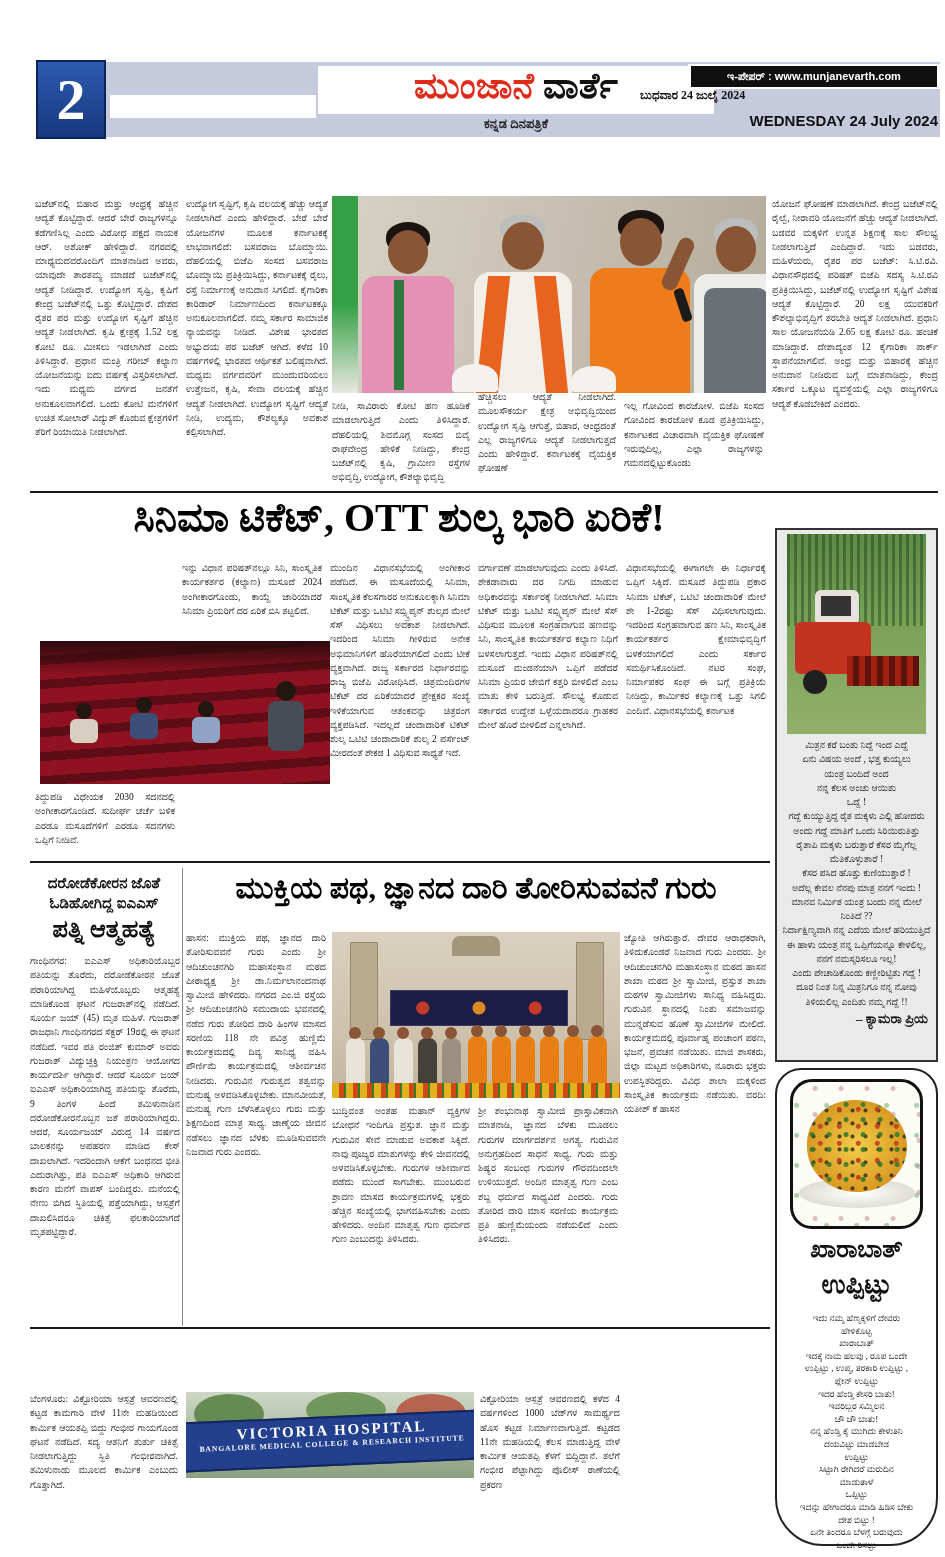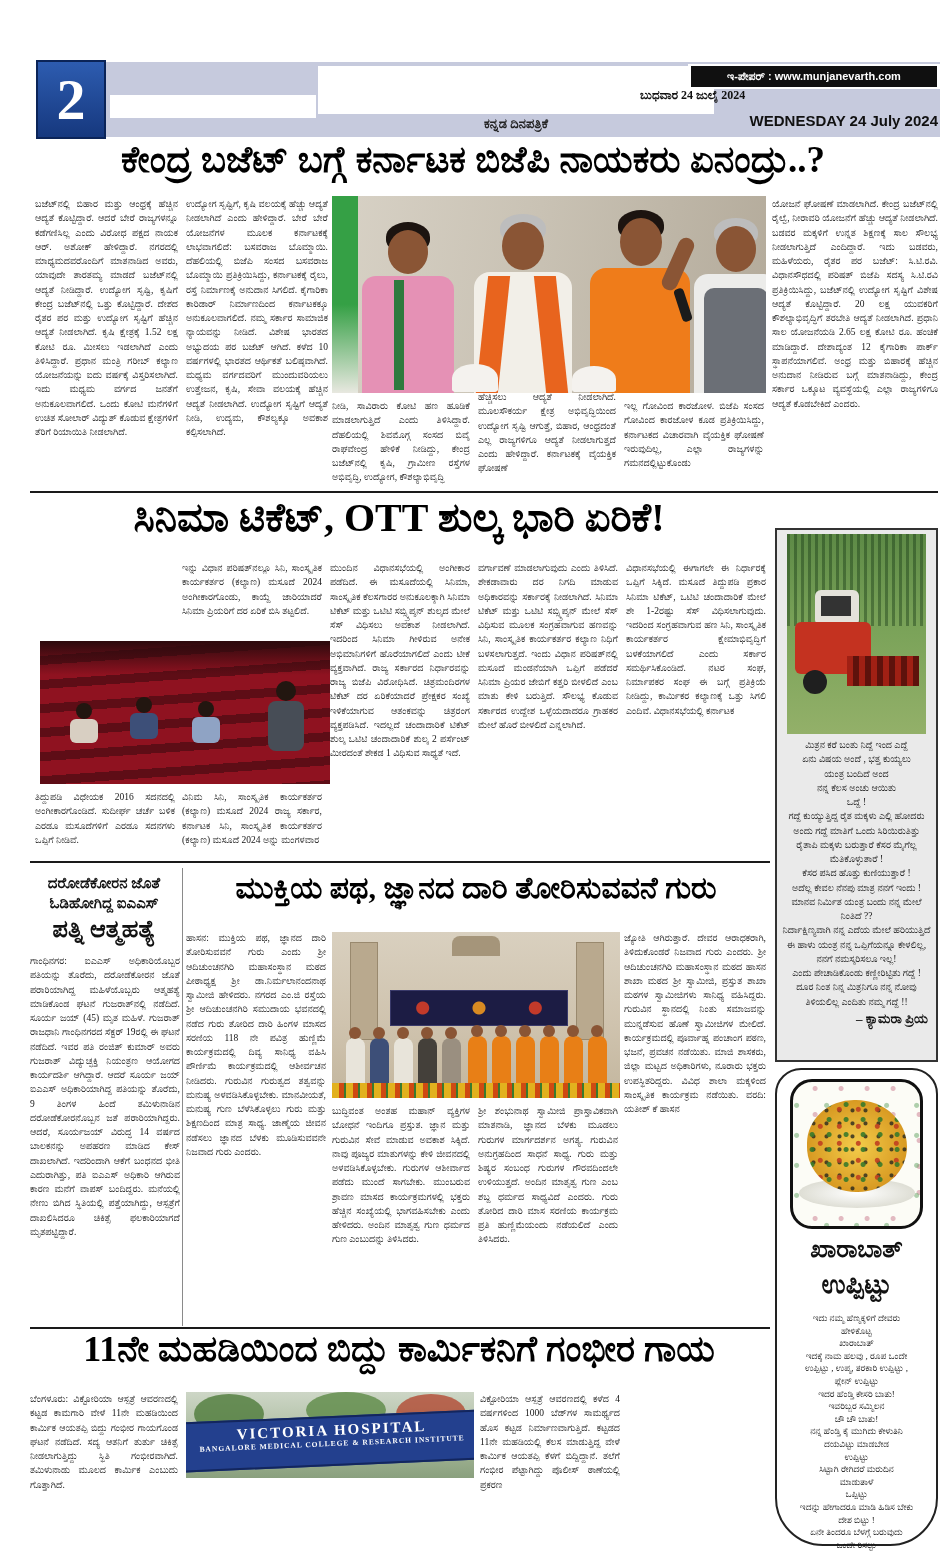--- a/index.html
+++ b/index.html
@@ -98,27 +98,29 @@
 </style>
 </head>
 <body>
 
 <div class="page">
 
   <div class="band"></div>
   <div class="stripe-left"></div>
   <div class="pagenum">2</div>
   <div class="mast-patch"></div>
+  <div class="mast-line">
+    <span class="mast-red">ಮುಂಜಾನೆ</span><span class="mast-black"> ವಾರ್ತೆ</span>
+  </div>
   <div class="mast-sub">ಕನ್ನಡ ದಿನಪತ್ರಿಕೆ</div>
   <div class="ep-patch"></div>
   <div class="ep-strip">ಇ-ಪೇಪರ್ : www.munjanevarth.com</div>
   <div class="date-kn">ಬುಧವಾರ 24 ಜುಲೈ 2024</div>
   <div class="date-en">WEDNESDAY 24 July 2024</div>
 
-  <div class="hl hl-budget">ಕೇಂದ್ರ ಬಜೆಟ್ ಬಗ್ಗೆ ಕರ್ನಾಟಕ ಬಿಜೆಪಿ ನಾಯಕರು ಏನಂದ್ರು..?</div>
   <div class="c" style="left:35px;top:197px;width:143px;height:292px;">ಬಜೆಟ್‌ನಲ್ಲಿ ಬಿಹಾರ ಮತ್ತು ಆಂಧ್ರಕ್ಕೆ ಹೆಚ್ಚಿನ ಆದ್ಯತೆ ಕೊಟ್ಟಿದ್ದಾರೆ. ಆದರೆ ಬೇರೆ ರಾಜ್ಯಗಳನ್ನೂ ಕಡೆಗಣಿಸಿಲ್ಲ ಎಂದು ವಿರೋಧ ಪಕ್ಷದ ನಾಯಕ ಆರ್. ಅಶೋಕ್ ಹೇಳಿದ್ದಾರೆ. ನಗರದಲ್ಲಿ ಮಾಧ್ಯಮದವರೊಂದಿಗೆ ಮಾತನಾಡಿದ ಅವರು, ಯಾವುದೇ ತಾರತಮ್ಯ ಮಾಡದೆ ಬಜೆಟ್‌ನಲ್ಲಿ ಆದ್ಯತೆ ನೀಡಿದ್ದಾರೆ. ಉದ್ಯೋಗ ಸೃಷ್ಟಿ, ಕೃಷಿಗೆ ಕೇಂದ್ರ ಬಜೆಟ್‌ನಲ್ಲಿ ಒತ್ತು ಕೊಟ್ಟಿದ್ದಾರೆ. ದೇಶದ ರೈತರ ಪರ ಮತ್ತು ಉದ್ಯೋಗ ಸೃಷ್ಟಿಗೆ ಹೆಚ್ಚಿನ ಆದ್ಯತೆ ನೀಡಲಾಗಿದೆ. ಕೃಷಿ ಕ್ಷೇತ್ರಕ್ಕೆ 1.52 ಲಕ್ಷ ಕೋಟಿ ರೂ. ಮೀಸಲು ಇಡಲಾಗಿದೆ ಎಂದು ತಿಳಿಸಿದ್ದಾರೆ. ಪ್ರಧಾನ ಮಂತ್ರಿ ಗರೀಬ್ ಕಲ್ಯಾಣ ಯೋಜನೆಯನ್ನು ಐದು ವರ್ಷಕ್ಕೆ ವಿಸ್ತರಿಸಲಾಗಿದೆ. ಇದು ಮಧ್ಯಮ ವರ್ಗದ ಜನತೆಗೆ ಅನುಕೂಲವಾಗಲಿದೆ. ಒಂದು ಕೋಟಿ ಮನೆಗಳಿಗೆ ಉಚಿತ ಸೋಲಾರ್ ವಿದ್ಯುತ್ ಕೊಡುವ ಕ್ಷೇತ್ರಗಳಿಗೆ ತೆರಿಗೆ ರಿಯಾಯಿತಿ ನೀಡಲಾಗಿದೆ.</div>
   <div class="c" style="left:186px;top:197px;width:142px;height:292px;">ಉದ್ಯೋಗ ಸೃಷ್ಟಿಗೆ, ಕೃಷಿ ವಲಯಕ್ಕೆ ಹೆಚ್ಚು ಆದ್ಯತೆ ನೀಡಲಾಗಿದೆ ಎಂದು ಹೇಳಿದ್ದಾರೆ. ಬೇರೆ ಬೇರೆ ಯೋಜನೆಗಳ ಮೂಲಕ ಕರ್ನಾಟಕಕ್ಕೆ ಲಾಭವಾಗಲಿದೆ: ಬಸವರಾಜ ಬೊಮ್ಮಾಯಿ. ದೆಹಲಿಯಲ್ಲಿ ಬಿಜೆಪಿ ಸಂಸದ ಬಸವರಾಜ ಬೊಮ್ಮಾಯಿ ಪ್ರತಿಕ್ರಿಯಿಸಿದ್ದು, ಕರ್ನಾಟಕಕ್ಕೆ ರೈಲು, ರಸ್ತೆ ನಿರ್ಮಾಣಕ್ಕೆ ಅನುದಾನ ಸಿಗಲಿದೆ. ಕೈಗಾರಿಕಾ ಕಾರಿಡಾರ್ ನಿರ್ಮಾಣದಿಂದ ಕರ್ನಾಟಕಕ್ಕೂ ಅನುಕೂಲವಾಗಲಿದೆ. ನಮ್ಮ ಸರ್ಕಾರ ಸಾಮಾಜಿಕ ನ್ಯಾಯವನ್ನು ನೀಡಿದೆ. ವಿಶೇಷ ಭಾರತದ ಅಭ್ಯುದಯ ಪರ ಬಜೆಟ್ ಆಗಿದೆ. ಕಳೆದ 10 ವರ್ಷಗಳಲ್ಲಿ ಭಾರತದ ಆರ್ಥಿಕತೆ ಬಲಿಷ್ಠವಾಗಿದೆ. ಮಧ್ಯಮ ವರ್ಗದವರಿಗೆ ಮುಂದುವರಿಯಲು ಉತ್ತೇಜನ, ಕೃಷಿ, ಸೇವಾ ವಲಯಕ್ಕೆ ಹೆಚ್ಚಿನ ಆದ್ಯತೆ ನೀಡಲಾಗಿದೆ. ಉದ್ಯೋಗ ಸೃಷ್ಟಿಗೆ ಆದ್ಯತೆ ನೀಡಿ, ಉದ್ಯಮ, ಕೌಶಲ್ಯಕ್ಕೂ ಅವಕಾಶ ಕಲ್ಪಿಸಲಾಗಿದೆ.</div>
 
   <div class="photo ph-pol" style="left:332px;top:196px;width:434px;height:197px;">
     <div class="ph-shape flag-strip"></div>
     <div class="ph-shape hair" style="left:54px;top:26px;width:44px;height:30px;"></div>
     <div class="ph-shape head" style="left:56px;top:34px;width:40px;height:44px;"></div>
     <div class="ph-shape" style="left:30px;top:80px;width:92px;height:117px;border-radius:14px 14px 0 0;background:#e591b5;"></div>
     <div class="ph-shape" style="left:62px;top:84px;width:10px;height:110px;background:#2e7a3e;"></div>
     <div class="ph-shape hair hair-grey" style="left:168px;top:18px;width:46px;height:28px;"></div>
@@ -154,22 +156,21 @@
     <div class="ph-shape head" style="left:36px;top:62px;width:16px;height:16px;background:#221610;"></div>
     <div class="ph-shape" style="left:30px;top:78px;width:28px;height:24px;border-radius:6px;background:#d8cfc2;"></div>
     <div class="ph-shape head" style="left:96px;top:56px;width:16px;height:16px;background:#221610;"></div>
     <div class="ph-shape" style="left:90px;top:72px;width:28px;height:26px;border-radius:6px;background:#3d4f78;"></div>
     <div class="ph-shape head" style="left:158px;top:60px;width:16px;height:16px;background:#221610;"></div>
     <div class="ph-shape" style="left:152px;top:76px;width:28px;height:26px;border-radius:6px;background:#8fa3c4;"></div>
     <div class="ph-shape head" style="left:236px;top:40px;width:20px;height:20px;background:#221610;"></div>
     <div class="ph-shape" style="left:228px;top:60px;width:36px;height:50px;border-radius:8px;background:#474d56;"></div>
   </div>
 
-  <div class="c" style="left:35px;top:790px;width:140px;height:68px;">ತಿದ್ದುಪಡಿ ವಿಧೇಯಕ 2016 ಸದನದಲ್ಲಿ ಅಂಗೀಕಾರಗೊಂಡಿದೆ. ಸುದೀರ್ಘ ಚರ್ಚೆ ಬಳಿಕ ಎರಡೂ ಮಸೂದೆಗಳಿಗೆ ಎರಡೂ ಸದನಗಳು ಒಪ್ಪಿಗೆ ನೀಡಿವೆ.</div>
-  <div class="c" style="left:182px;top:790px;width:140px;height:68px;">ವಿನಿಮ ಸಿನಿ, ಸಾಂಸ್ಕೃತಿಕ ಕಾರ್ಯಕರ್ತರ (ಕಲ್ಯಾಣ) ಮಸೂದೆ 2024 ರಾಜ್ಯ ಸರ್ಕಾರ, ಕರ್ನಾಟಕ ಸಿನಿ, ಸಾಂಸ್ಕೃತಿಕ ಕಾರ್ಯಕರ್ತರ (ಕಲ್ಯಾಣ) ಮಸೂದೆ 2024 ಅನ್ನು ಮಂಗಳವಾರ</div>
+  <div class="c" style="left:35px;top:790px;width:140px;height:68px;">ತಿದ್ದುಪಡಿ ವಿಧೇಯಕ 2030 ಸದನದಲ್ಲಿ ಅಂಗೀಕಾರಗೊಂಡಿದೆ. ಸುದೀರ್ಘ ಚರ್ಚೆ ಬಳಿಕ ಎರಡೂ ಮಸೂದೆಗಳಿಗೆ ಎರಡೂ ಸದನಗಳು ಒಪ್ಪಿಗೆ ನೀಡಿವೆ.</div>
   <div class="c" style="left:330px;top:561px;width:140px;height:297px;">ಮುಂದಿನ ವಿಧಾನಸಭೆಯಲ್ಲಿ ಅಂಗೀಕಾರ ಪಡೆದಿದೆ. ಈ ಮಸೂದೆಯಲ್ಲಿ ಸಿನಿಮಾ, ಸಾಂಸ್ಕೃತಿಕ ಕೆಲಸಗಾರರ ಅನುಕೂಲಕ್ಕಾಗಿ ಸಿನಿಮಾ ಟಿಕೆಟ್ ಮತ್ತು ಒಟಿಟಿ ಸಬ್ಸ್ಕ್ರಿಪ್ಶನ್ ಶುಲ್ಕದ ಮೇಲೆ ಸೆಸ್ ವಿಧಿಸಲು ಅವಕಾಶ ನೀಡಲಾಗಿದೆ. ಇದರಿಂದ ಸಿನಿಮಾ ಗೀಳಿರುವ ಅನೇಕ ಅಭಿಮಾನಿಗಳಿಗೆ ಹೊರೆಯಾಗಲಿದೆ ಎಂದು ಟೀಕೆ ವ್ಯಕ್ತವಾಗಿದೆ. ರಾಜ್ಯ ಸರ್ಕಾರದ ನಿರ್ಧಾರವನ್ನು ರಾಜ್ಯ ಬಿಜೆಪಿ ವಿರೋಧಿಸಿದೆ. ಚಿತ್ರಮಂದಿರಗಳ ಟಿಕೆಟ್ ದರ ಏರಿಕೆಯಾದರೆ ಪ್ರೇಕ್ಷಕರ ಸಂಖ್ಯೆ ಇಳಿಕೆಯಾಗುವ ಆತಂಕವನ್ನು ಚಿತ್ರರಂಗ ವ್ಯಕ್ತಪಡಿಸಿದೆ. ಇದಲ್ಲದೆ ಚಂದಾದಾರಿಕೆ ಟಿಕೆಟ್ ಶುಲ್ಕ ಒಟಿಟಿ ಚಂದಾದಾರಿಕೆ ಶುಲ್ಕ 2 ಪರ್ಸೆಂಟ್ ಮೀರದಂತೆ ಶೇಕಡ 1 ವಿಧಿಸುವ ಸಾಧ್ಯತೆ ಇದೆ.</div>
   <div class="c" style="left:478px;top:561px;width:140px;height:297px;">ವರ್ಗಾವಣೆ ಮಾಡಲಾಗುವುದು ಎಂದು ತಿಳಿಸಿದೆ. ಶೇಕಡಾವಾರು ದರ ನಿಗದಿ ಮಾಡುವ ಅಧಿಕಾರವನ್ನು ಸರ್ಕಾರಕ್ಕೆ ನೀಡಲಾಗಿದೆ. ಸಿನಿಮಾ ಟಿಕೆಟ್ ಮತ್ತು ಒಟಿಟಿ ಸಬ್ಸ್ಕ್ರಿಪ್ಶನ್ ಮೇಲೆ ಸೆಸ್ ವಿಧಿಸುವ ಮೂಲಕ ಸಂಗ್ರಹವಾಗುವ ಹಣವನ್ನು ಸಿನಿ, ಸಾಂಸ್ಕೃತಿಕ ಕಾರ್ಯಕರ್ತರ ಕಲ್ಯಾಣ ನಿಧಿಗೆ ಬಳಸಲಾಗುತ್ತದೆ. ಇಂದು ವಿಧಾನ ಪರಿಷತ್‌ನಲ್ಲಿ ಮಸೂದೆ ಮಂಡನೆಯಾಗಿ ಒಪ್ಪಿಗೆ ಪಡೆದರೆ ಸಿನಿಮಾ ಪ್ರಿಯರ ಜೇಬಿಗೆ ಕತ್ತರಿ ಬೀಳಲಿದೆ ಎಂಬ ಮಾತು ಕೇಳಿ ಬರುತ್ತಿದೆ. ಸೌಲಭ್ಯ ಕೊಡುವ ಸರ್ಕಾರದ ಉದ್ದೇಶ ಒಳ್ಳೆಯದಾದರೂ ಗ್ರಾಹಕರ ಮೇಲೆ ಹೊರೆ ಬೀಳಲಿದೆ ಎನ್ನಲಾಗಿದೆ.</div>
   <div class="c" style="left:626px;top:561px;width:140px;height:297px;">ವಿಧಾನಸಭೆಯಲ್ಲಿ ಈಗಾಗಲೇ ಈ ನಿರ್ಧಾರಕ್ಕೆ ಒಪ್ಪಿಗೆ ಸಿಕ್ಕಿದೆ. ಮಸೂದೆ ತಿದ್ದುಪಡಿ ಪ್ರಕಾರ ಸಿನಿಮಾ ಟಿಕೆಟ್, ಒಟಿಟಿ ಚಂದಾದಾರಿಕೆ ಮೇಲೆ ಶೇ 1-2ರಷ್ಟು ಸೆಸ್ ವಿಧಿಸಲಾಗುವುದು. ಇದರಿಂದ ಸಂಗ್ರಹವಾಗುವ ಹಣ ಸಿನಿ, ಸಾಂಸ್ಕೃತಿಕ ಕಾರ್ಯಕರ್ತರ ಕ್ಷೇಮಾಭಿವೃದ್ಧಿಗೆ ಬಳಕೆಯಾಗಲಿದೆ ಎಂದು ಸರ್ಕಾರ ಸಮರ್ಥಿಸಿಕೊಂಡಿದೆ. ನಟರ ಸಂಘ, ನಿರ್ಮಾಪಕರ ಸಂಘ ಈ ಬಗ್ಗೆ ಪ್ರತಿಕ್ರಿಯೆ ನೀಡಿದ್ದು, ಕಾರ್ಮಿಕರ ಕಲ್ಯಾಣಕ್ಕೆ ಒತ್ತು ಸಿಗಲಿ ಎಂದಿವೆ. ವಿಧಾನಸಭೆಯಲ್ಲಿ ಕರ್ನಾಟಕ</div>
 
   <div class="rule-h" style="left:30px;top:861px;width:740px;"></div>
 
   <div class="gadde-box">
     <div class="photo ph-harv" style="position:relative;margin:4px auto 0 auto;width:139px;height:200px;">
       <div class="ph-shape crop-tex"></div>
       <div class="ph-shape" style="left:28px;top:56px;width:44px;height:36px;border-radius:6px;background:#e4e2da;"></div>
@@ -248,21 +249,20 @@
       </div>
     <div class="flower-band"></div>
   </div>
 
   <div class="c" style="left:332px;top:1104px;width:138px;height:221px;">ಬುದ್ಧಿವಂತ ಅಂತಹ ಮಹಾನ್ ವ್ಯಕ್ತಿಗಳ ಬೋಧನೆ ಇಂದಿಗೂ ಪ್ರಸ್ತುತ. ಜ್ಞಾನ ಮತ್ತು ಗುರುವಿನ ಸೇವೆ ಮಾಡುವ ಅವಕಾಶ ಸಿಕ್ಕಿದೆ. ನಾವು ಪೂಜ್ಯರ ಮಾತುಗಳನ್ನು ಕೇಳಿ ಜೀವನದಲ್ಲಿ ಅಳವಡಿಸಿಕೊಳ್ಳಬೇಕು. ಗುರುಗಳ ಆಶೀರ್ವಾದ ಪಡೆದು ಮುಂದೆ ಸಾಗಬೇಕು. ಮುಂಬರುವ ಶ್ರಾವಣ ಮಾಸದ ಕಾರ್ಯಕ್ರಮಗಳಲ್ಲಿ ಭಕ್ತರು ಹೆಚ್ಚಿನ ಸಂಖ್ಯೆಯಲ್ಲಿ ಭಾಗವಹಿಸಬೇಕು ಎಂದು ಹೇಳಿದರು. ಅಂದಿನ ಮಾತೃತ್ವ ಗುಣ ಧರ್ಮದ ಗುಣ ಎಂಬುದನ್ನು ತಿಳಿಸಿದರು.</div>
   <div class="c" style="left:478px;top:1104px;width:140px;height:221px;">ಶ್ರೀ ಶಂಭುನಾಥ ಸ್ವಾಮೀಜಿ ಪ್ರಾಸ್ತಾವಿಕವಾಗಿ ಮಾತನಾಡಿ, ಜ್ಞಾನದ ಬೆಳಕು ಮೂಡಲು ಗುರುಗಳ ಮಾರ್ಗದರ್ಶನ ಅಗತ್ಯ. ಗುರುವಿನ ಅನುಗ್ರಹದಿಂದ ಸಾಧನೆ ಸಾಧ್ಯ. ಗುರು ಮತ್ತು ಶಿಷ್ಯರ ಸಂಬಂಧ ಗುರುಗಳ ಗೌರವದಿಂದಲೇ ಉಳಿಯುತ್ತದೆ. ಅಂದಿನ ಮಾತೃತ್ವ ಗುಣ ಎಂಬ ಶಬ್ದ ಧರ್ಮದ ಸಾಧ್ಯವಿದೆ ಎಂದರು. ಗುರು ತೋರಿದ ದಾರಿ ಮಾಸ ಸರಣಿಯ ಕಾರ್ಯಕ್ರಮ ಪ್ರತಿ ಹುಣ್ಣಿಮೆಯಂದು ನಡೆಯಲಿದೆ ಎಂದು ತಿಳಿಸಿದರು.</div>
   <div class="c" style="left:624px;top:931px;width:142px;height:394px;">ಜ್ಯೋತಿ ಆಗಿರುತ್ತಾರೆ. ದೇವರ ಆರಾಧಕರಾಗಿ, ತಿಳಿದುಕೊಂಡರೆ ನಿಜವಾದ ಗುರು ಎಂದರು. ಶ್ರೀ ಆದಿಚುಂಚನಗಿರಿ ಮಹಾಸಂಸ್ಥಾನ ಮಠದ ಹಾಸನ ಶಾಖಾ ಮಠದ ಶ್ರೀ ಸ್ವಾಮೀಜಿ, ಪ್ರಸ್ತುತ ಶಾಖಾ ಮಠಗಳ ಸ್ವಾಮೀಜಿಗಳು ಸಾನಿಧ್ಯ ವಹಿಸಿದ್ದರು. ಗುರುವಿನ ಸ್ಥಾನದಲ್ಲಿ ನಿಂತು ಸಮಾಜವನ್ನು ಮುನ್ನಡೆಸುವ ಹೊಣೆ ಸ್ವಾಮೀಜಿಗಳ ಮೇಲಿದೆ. ಕಾರ್ಯಕ್ರಮದಲ್ಲಿ ಪೂರ್ವಾಹ್ನ ಪಂಚಾಂಗ ಪಠಣ, ಭಜನೆ, ಪ್ರವಚನ ನಡೆಯಿತು. ಮಾಜಿ ಶಾಸಕರು, ಜಿಲ್ಲಾ ಮಟ್ಟದ ಅಧಿಕಾರಿಗಳು, ನೂರಾರು ಭಕ್ತರು ಉಪಸ್ಥಿತರಿದ್ದರು. ವಿವಿಧ ಶಾಲಾ ಮಕ್ಕಳಿಂದ ಸಾಂಸ್ಕೃತಿಕ ಕಾರ್ಯಕ್ರಮ ನಡೆಯಿತು. ವರದಿ: ಯತೀಶ್ ಕೆ ಹಾಸನ</div>
 
   <div class="rule-h" style="left:30px;top:1327px;width:740px;"></div>
 
-  <div class="hl hl-worker">11ನೇ ಮಹಡಿಯಿಂದ ಬಿದ್ದು ಕಾರ್ಮಿಕನಿಗೆ ಗಂಭೀರ ಗಾಯ</div>
   <div class="c" style="left:30px;top:1392px;width:148px;height:160px;">ಬೆಂಗಳೂರು: ವಿಕ್ಟೋರಿಯಾ ಆಸ್ಪತ್ರೆ ಆವರಣದಲ್ಲಿ ಕಟ್ಟಡ ಕಾಮಗಾರಿ ವೇಳೆ 11ನೇ ಮಹಡಿಯಿಂದ ಕಾರ್ಮಿಕ ಆಯತಪ್ಪಿ ಬಿದ್ದು ಗಂಭೀರ ಗಾಯಗೊಂಡ ಘಟನೆ ನಡೆದಿದೆ. ಸದ್ಯ ಆತನಿಗೆ ತುರ್ತು ಚಿಕಿತ್ಸೆ ನೀಡಲಾಗುತ್ತಿದ್ದು ಸ್ಥಿತಿ ಗಂಭೀರವಾಗಿದೆ. ತಮಿಳುನಾಡು ಮೂಲದ ಕಾರ್ಮಿಕ ಎಂಬುದು ಗೊತ್ತಾಗಿದೆ.</div>
 
   <div class="photo ph-vic" style="left:186px;top:1392px;width:288px;height:86px;">
     <div class="ph-shape" style="left:8px;top:2px;width:70px;height:40px;border-radius:50%;background:#4e7a3a;opacity:.8;"></div>
     <div class="ph-shape" style="left:120px;top:0;width:80px;height:36px;border-radius:50%;background:#5d8a46;opacity:.8;"></div>
     <div class="ph-shape" style="left:210px;top:2px;width:70px;height:40px;border-radius:50%;background:#b0402a;opacity:.75;"></div>
     <div class="vic-sign">
       <div class="vic-l1">VICTORIA HOSPITAL</div>
       <div class="vic-l2">BANGALORE MEDICAL COLLEGE &amp; RESEARCH INSTITUTE</div>
     </div>

